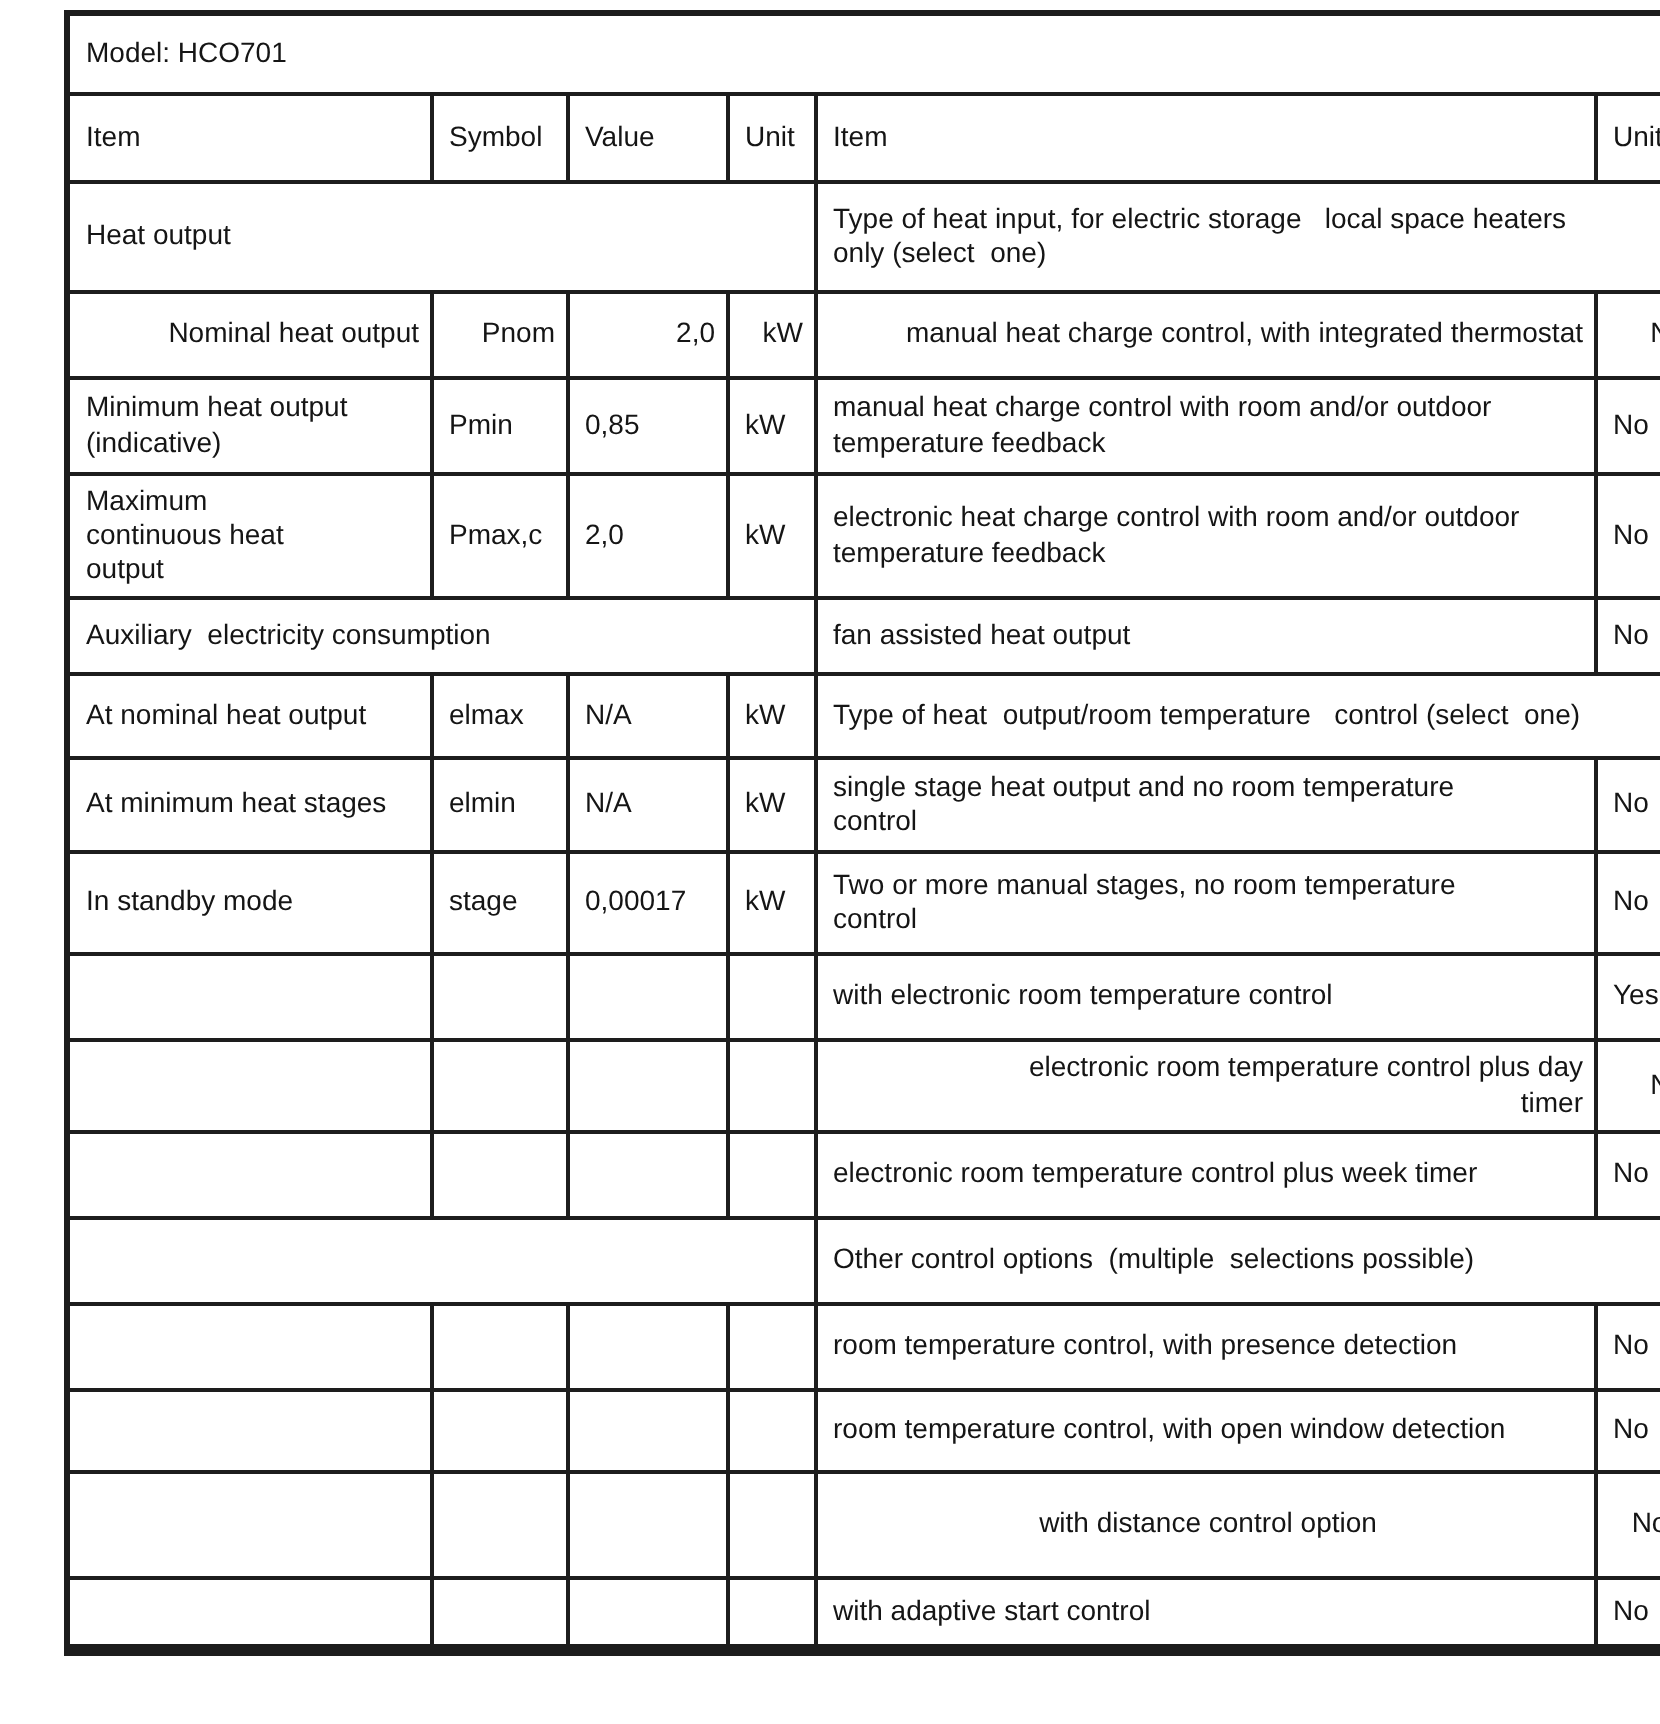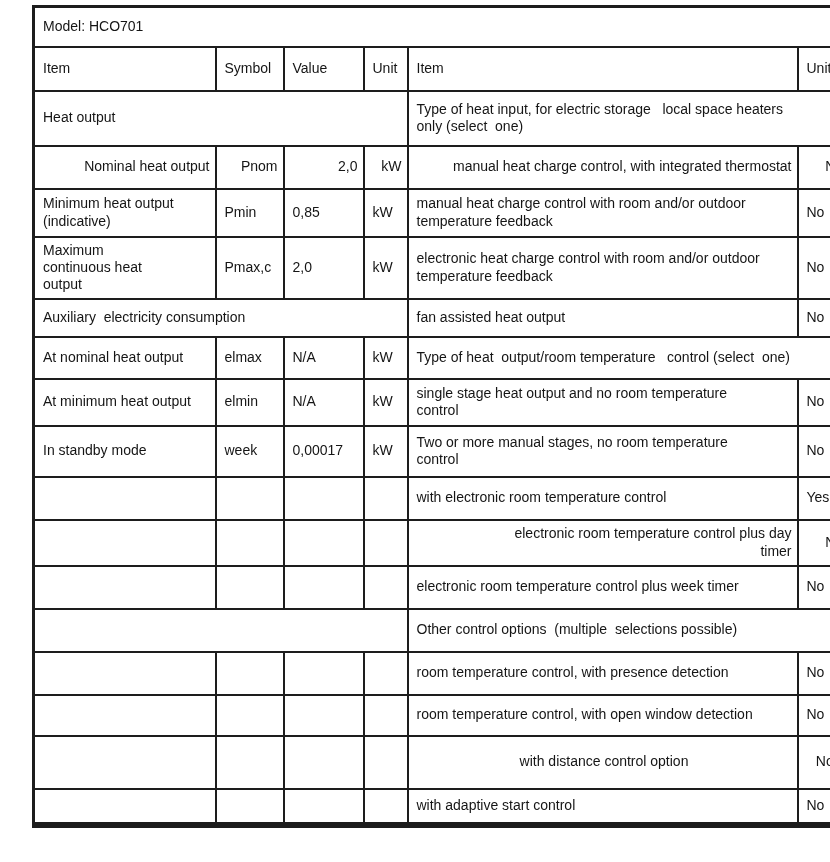--- a/index.html
+++ b/index.html
@@ -138,32 +138,32 @@
 
     <tr class="r-atnom">
       <td>At nominal heat output</td>
       <td>elmax</td>
       <td>N/A</td>
       <td>kW</td>
       <td colspan="2">Type of heat  output/room temperature   control (select  one)</td>
     </tr>
 
     <tr class="r-atmin">
-      <td>At minimum heat output</td>
+      <td>At minimum heat stages</td>
       <td>elmin</td>
       <td>N/A</td>
       <td>kW</td>
       <td>single stage heat output and no room temperature
 control</td>
       <td>No</td>
     </tr>
 
     <tr class="r-stby">
       <td>In standby mode</td>
-      <td>week</td>
+      <td>stage</td>
       <td>0,00017</td>
       <td>kW</td>
       <td>Two or more manual stages, no room temperature
 control</td>
       <td>No</td>
     </tr>
 
 
     <tr class="r-elec">
       <td></td>

